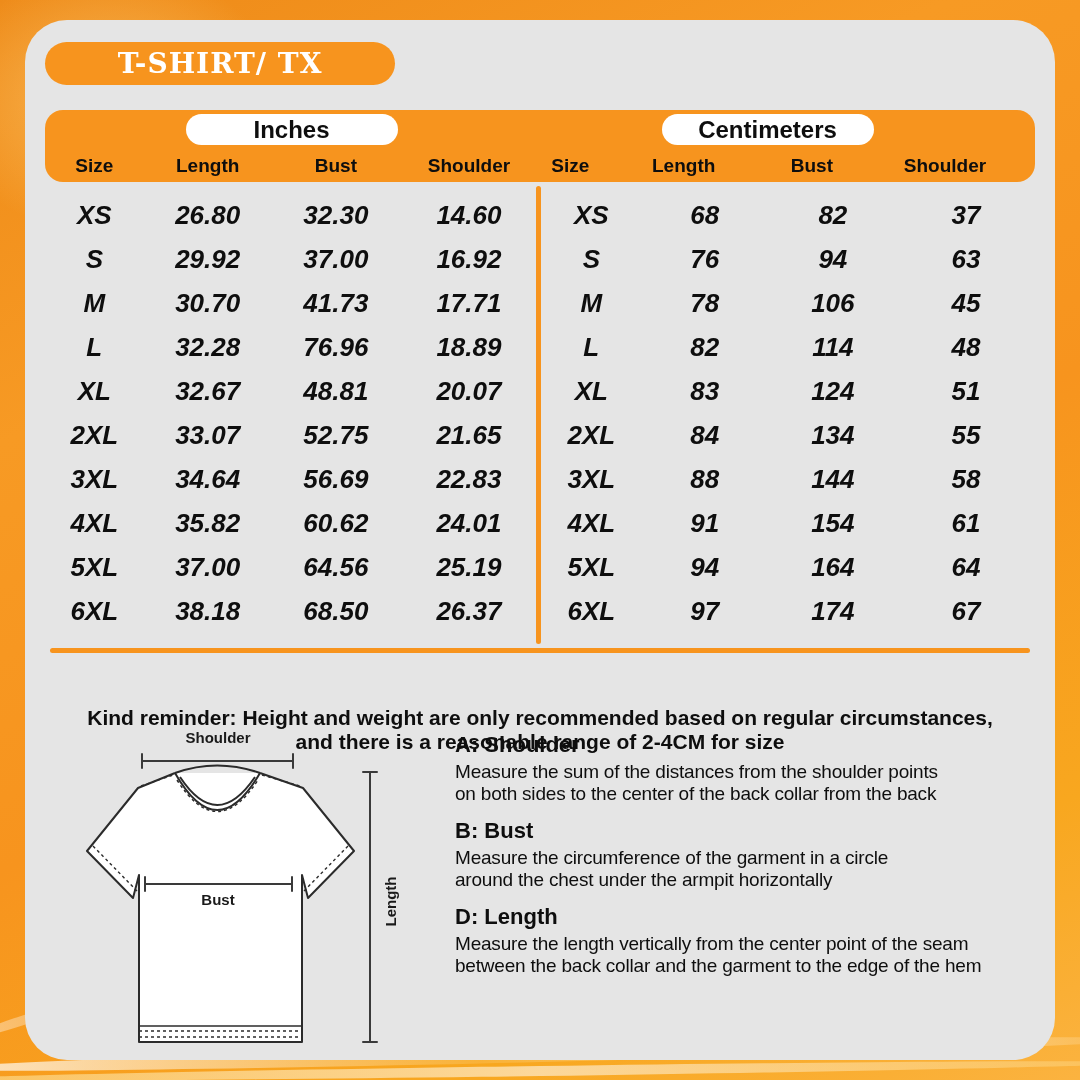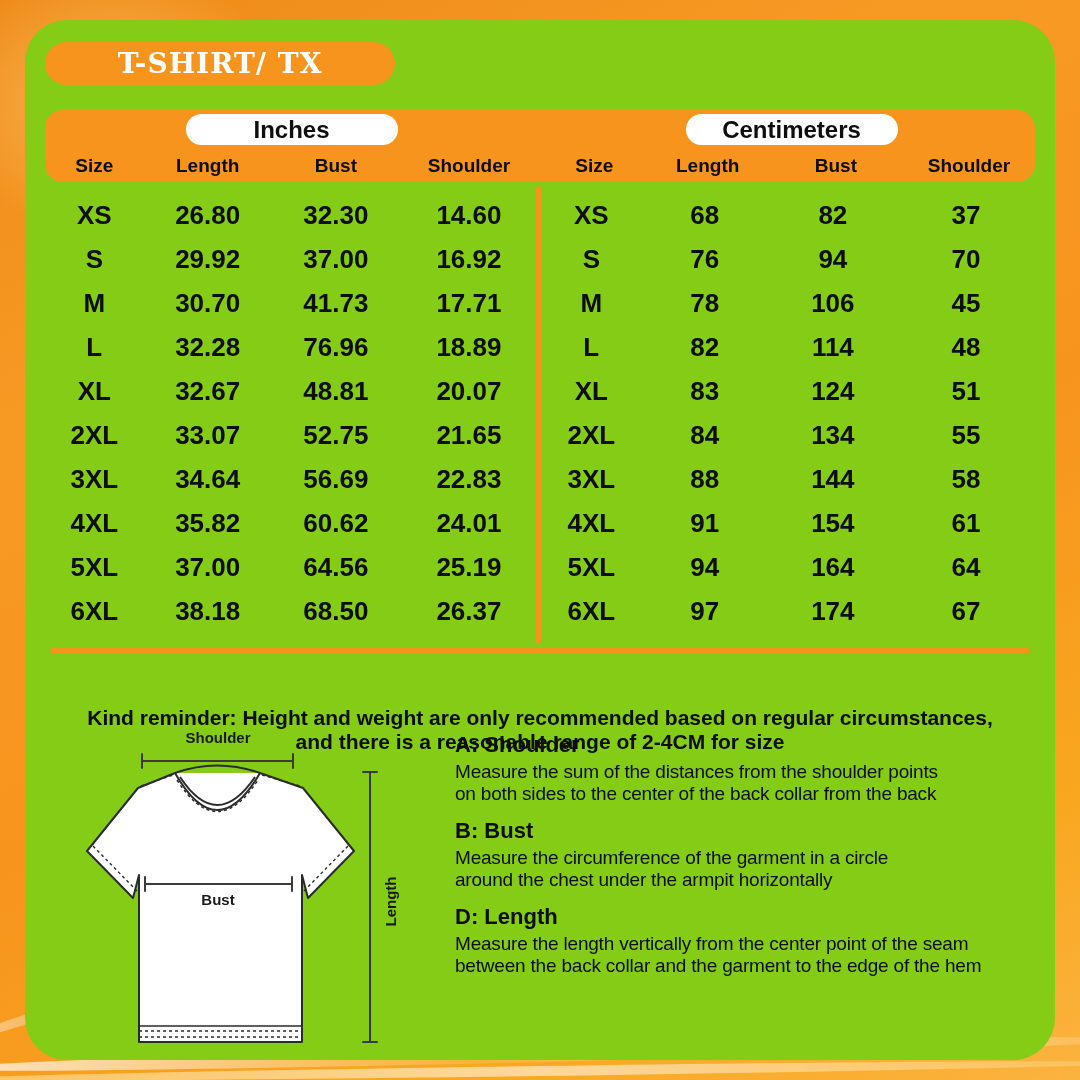--- a/index.html
+++ b/index.html
@@ -13,39 +13,39 @@
     background:radial-gradient(closest-side, rgba(255,214,130,.55), rgba(255,214,130,0) 75%); }
   .wave { position:absolute; left:-60px; width:1200px; height:16px; border-radius:50%; }
   .wave-1 { top:1046px; transform:rotate(-1.4deg);
     background:linear-gradient(90deg, rgba(255,255,255,.75), rgba(255,244,200,.15) 45%, rgba(255,255,255,.45) 80%, rgba(255,244,200,.1)); }
   .wave-2 { top:1066px; transform:rotate(-.8deg); height:10px;
     background:linear-gradient(90deg, rgba(255,235,160,.5), rgba(255,255,255,.55) 50%, rgba(255,235,160,.25)); }
   .wave-3 { top:1000px; left:-80px; width:300px; height:10px; transform:rotate(-18deg);
     background:linear-gradient(90deg, rgba(255,255,255,.5), rgba(255,255,255,0)); }
 
   .card { position:absolute; left:25px; top:20px; width:1030px; height:1040px;
-    background:#84cc16; border-radius:42px; z-index:2; }
+    background:#e5e5e5; border-radius:42px; z-index:2; }
 
   .title-pill { position:absolute; left:20px; top:22px; width:350px; height:43px;
     background:#f7941e; border-radius:22px; display:flex; align-items:center; justify-content:center;
     color:#ffffff; font-family:"DejaVu Serif", serif; font-weight:bold; font-size:28px; letter-spacing:1px; }
 
   .thead { position:absolute; left:20px; top:90px; width:990px; height:72px;
     background:#f7941e; border-radius:18px; }
   .thead .half { position:absolute; top:0; height:100%; }
   .thead .half.left { left:0; width:493px; }
-  .thead .half.right { left:500px; width:493px; }
+  .thead .half.right { left:476px; width:493px; }
   .unit-pill { position:absolute; left:50%; transform:translateX(-50%); top:4px; height:31px;
     min-width:212px; padding:0 30px; background:#ffffff; border-radius:17px;
     display:flex; align-items:center; justify-content:center; font-weight:700; font-size:24px; }
   .col-row { position:absolute; bottom:5px; left:0; width:100%;
     display:grid; grid-template-columns:20% 26% 26% 28%; }
   .col-row span { text-align:center; font-weight:700; font-size:19px; }
 
-  .tbody { position:absolute; top:173px; display:flex; flex-direction:column; }
+  .tbody { position:absolute; top:173px; display:flex; flex-direction:column;font-style:italic; }
   .tbody.left { left:20px; width:493px; }
   .tbody.right { left:517px; width:493px; }
   .trow { height:44px; display:grid; grid-template-columns:20% 26% 26% 28%; align-items:center; }
   .tcell { text-align:center; font-weight:700; font-size:26px; }
 
   .vdivider { position:absolute; left:511px; top:166px; width:5px; height:458px;
     background:#f7941e; border-radius:3px; }
   .hr-line { position:absolute; left:25px; top:628px; width:980px; height:5px;
     background:#f7941e; border-radius:3px; }
 
@@ -169,21 +169,21 @@
       <div class="trow">
         <span class="tcell">XS</span>
         <span class="tcell">68</span>
         <span class="tcell">82</span>
         <span class="tcell">37</span>
       </div>
       <div class="trow">
         <span class="tcell">S</span>
         <span class="tcell">76</span>
         <span class="tcell">94</span>
-        <span class="tcell">70</span>
+        <span class="tcell">63</span>
       </div>
       <div class="trow">
         <span class="tcell">M</span>
         <span class="tcell">78</span>
         <span class="tcell">106</span>
         <span class="tcell">45</span>
       </div>
       <div class="trow">
         <span class="tcell">L</span>
         <span class="tcell">82</span>

